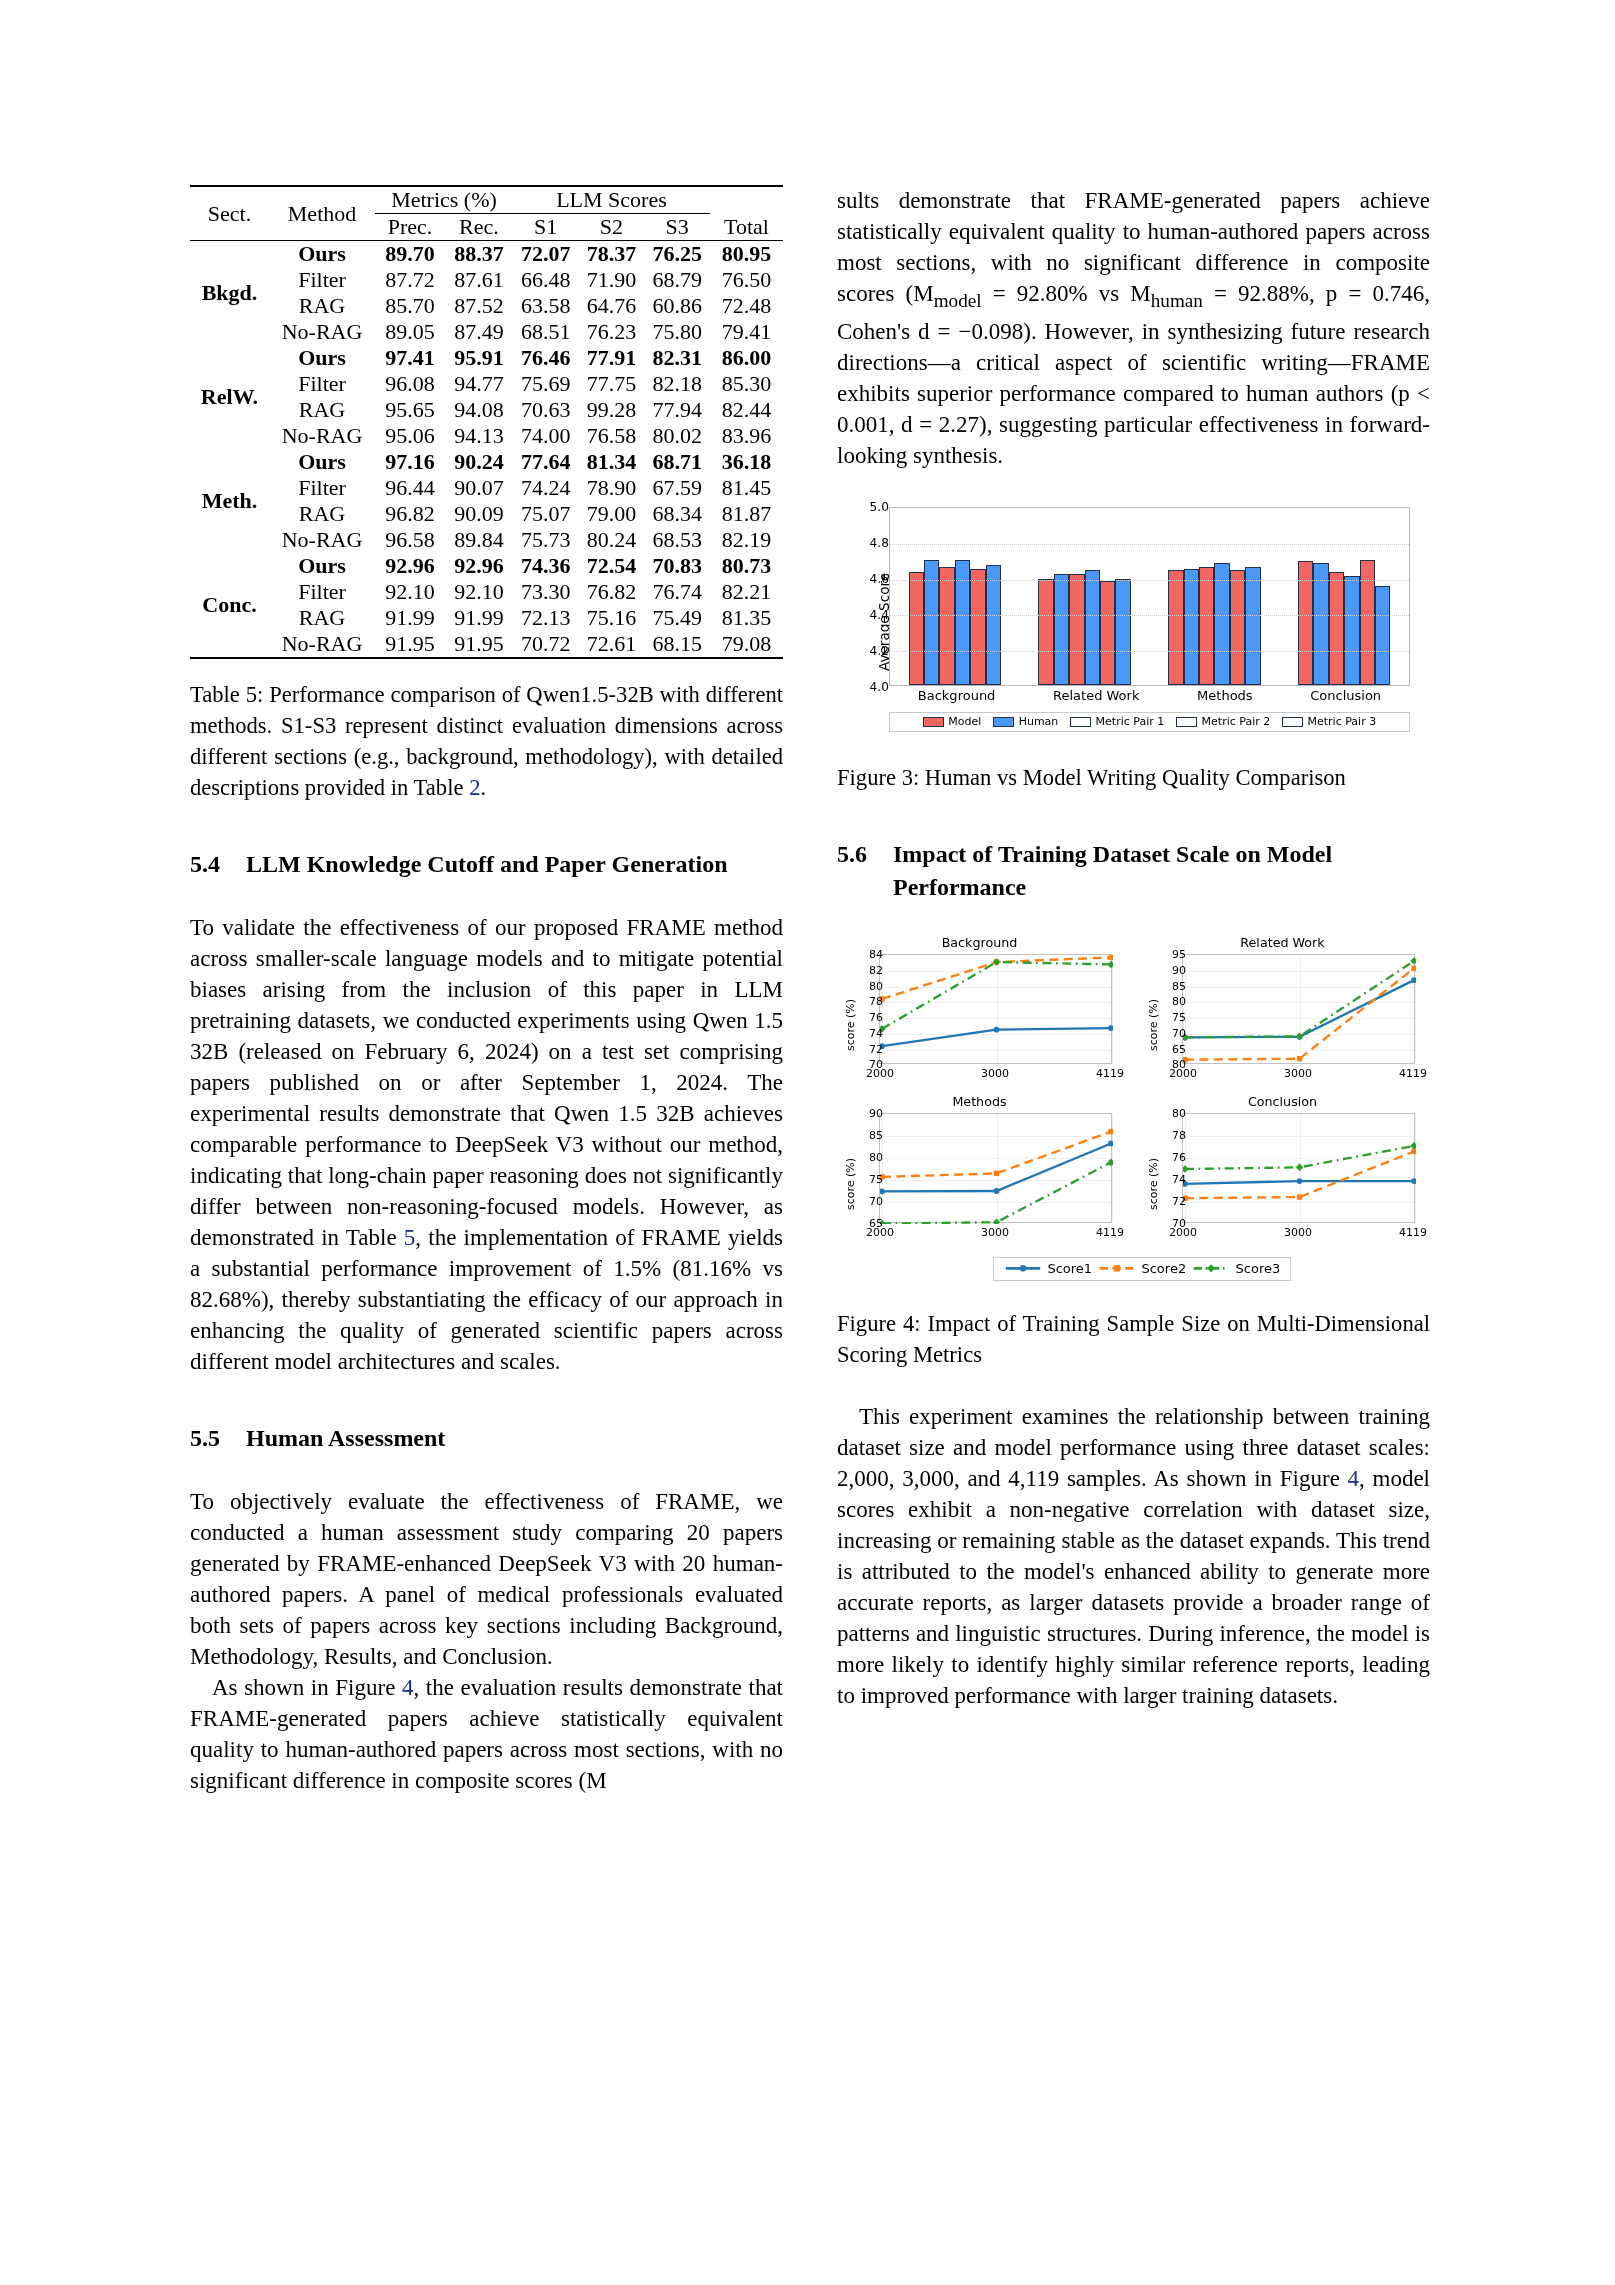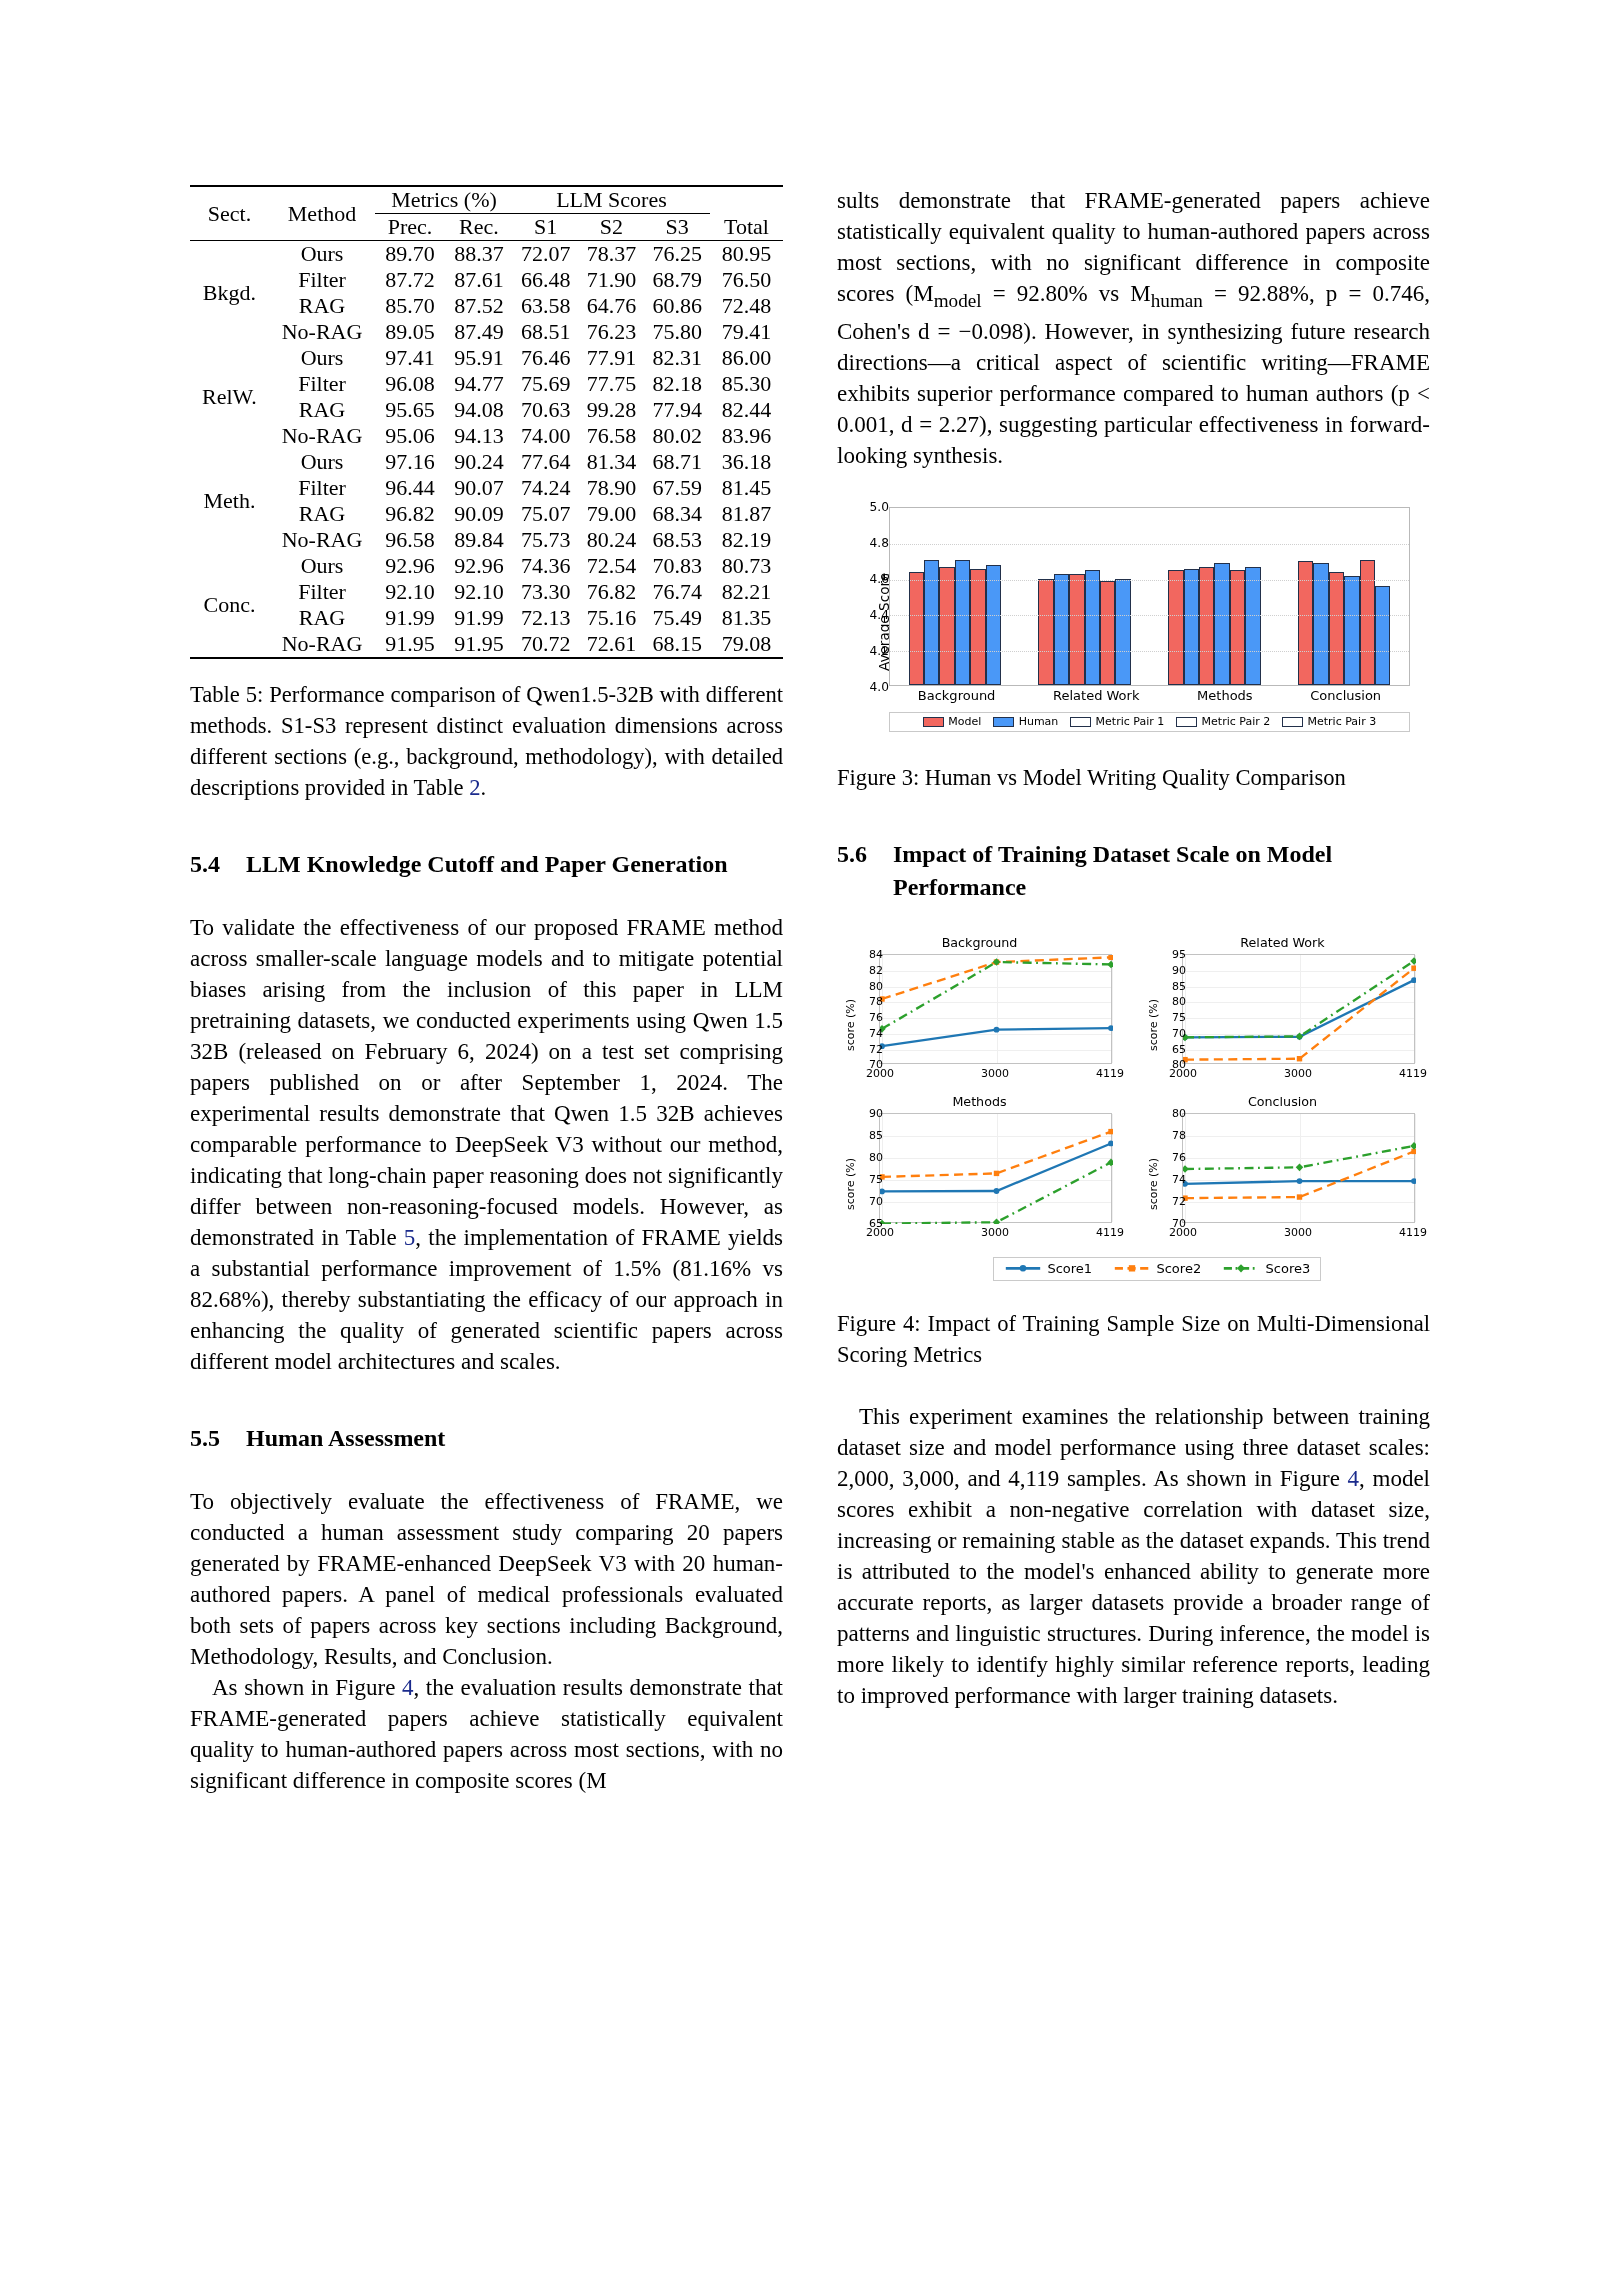--- a/index.html
+++ b/index.html
@@ -61,21 +61,21 @@
     text-align:center;
     line-height:26px;
     vertical-align:bottom;
   }
   .rule-top{border-top:2.7px solid #000;}
   .rule-mid{border-top:1.4px solid #000;}
   .rule-bot{border-bottom:2.7px solid #000;}
   .hdr-sub{border-bottom:1.1px solid #000;}
   td.sect-label{text-align:left;padding-left:5.4px;font-size:22px;}
   td.method{text-align:right;padding-right:16.3px;}
-  tr.ours td{font-weight:normal;}
+  tr.ours td{font-weight:bold;}
 
   
   .fig3{
     position:relative;
     width:588px;height:240px;
     margin:0;
   }
   .fig3 .ylab{
     position:absolute;left:-1.8px;top:50%;
     transform:translateY(-50%) rotate(-90deg);
@@ -150,21 +150,21 @@
     position:absolute;right:239px;font-family:"DejaVu Sans",sans-serif;font-size:11px;
     transform:translateY(-50%);white-space:nowrap;
   }
   .sp .xtick{
     position:absolute;top:132px;font-family:"DejaVu Sans",sans-serif;font-size:11px;
     transform:translateX(-50%);white-space:nowrap;
   }
   .fig4 .legend4{
     position:absolute;left:156px;top:322px;
     border:0.9px solid #cacaca;background:#fff;
-    display:flex;align-items:center;gap:21px;padding:3.6px 10px;
+    display:flex;align-items:center;gap:6px;padding:3.6px 10px;
     font-family:"DejaVu Sans",sans-serif;font-size:13px;
   }
   .fig4 .legend4 .it{display:flex;align-items:center;gap:5.4px;}
   .fig4 .legend4 svg{display:block;}
 </style>
 </head>
 <body>
 
 <div class="page">
 

